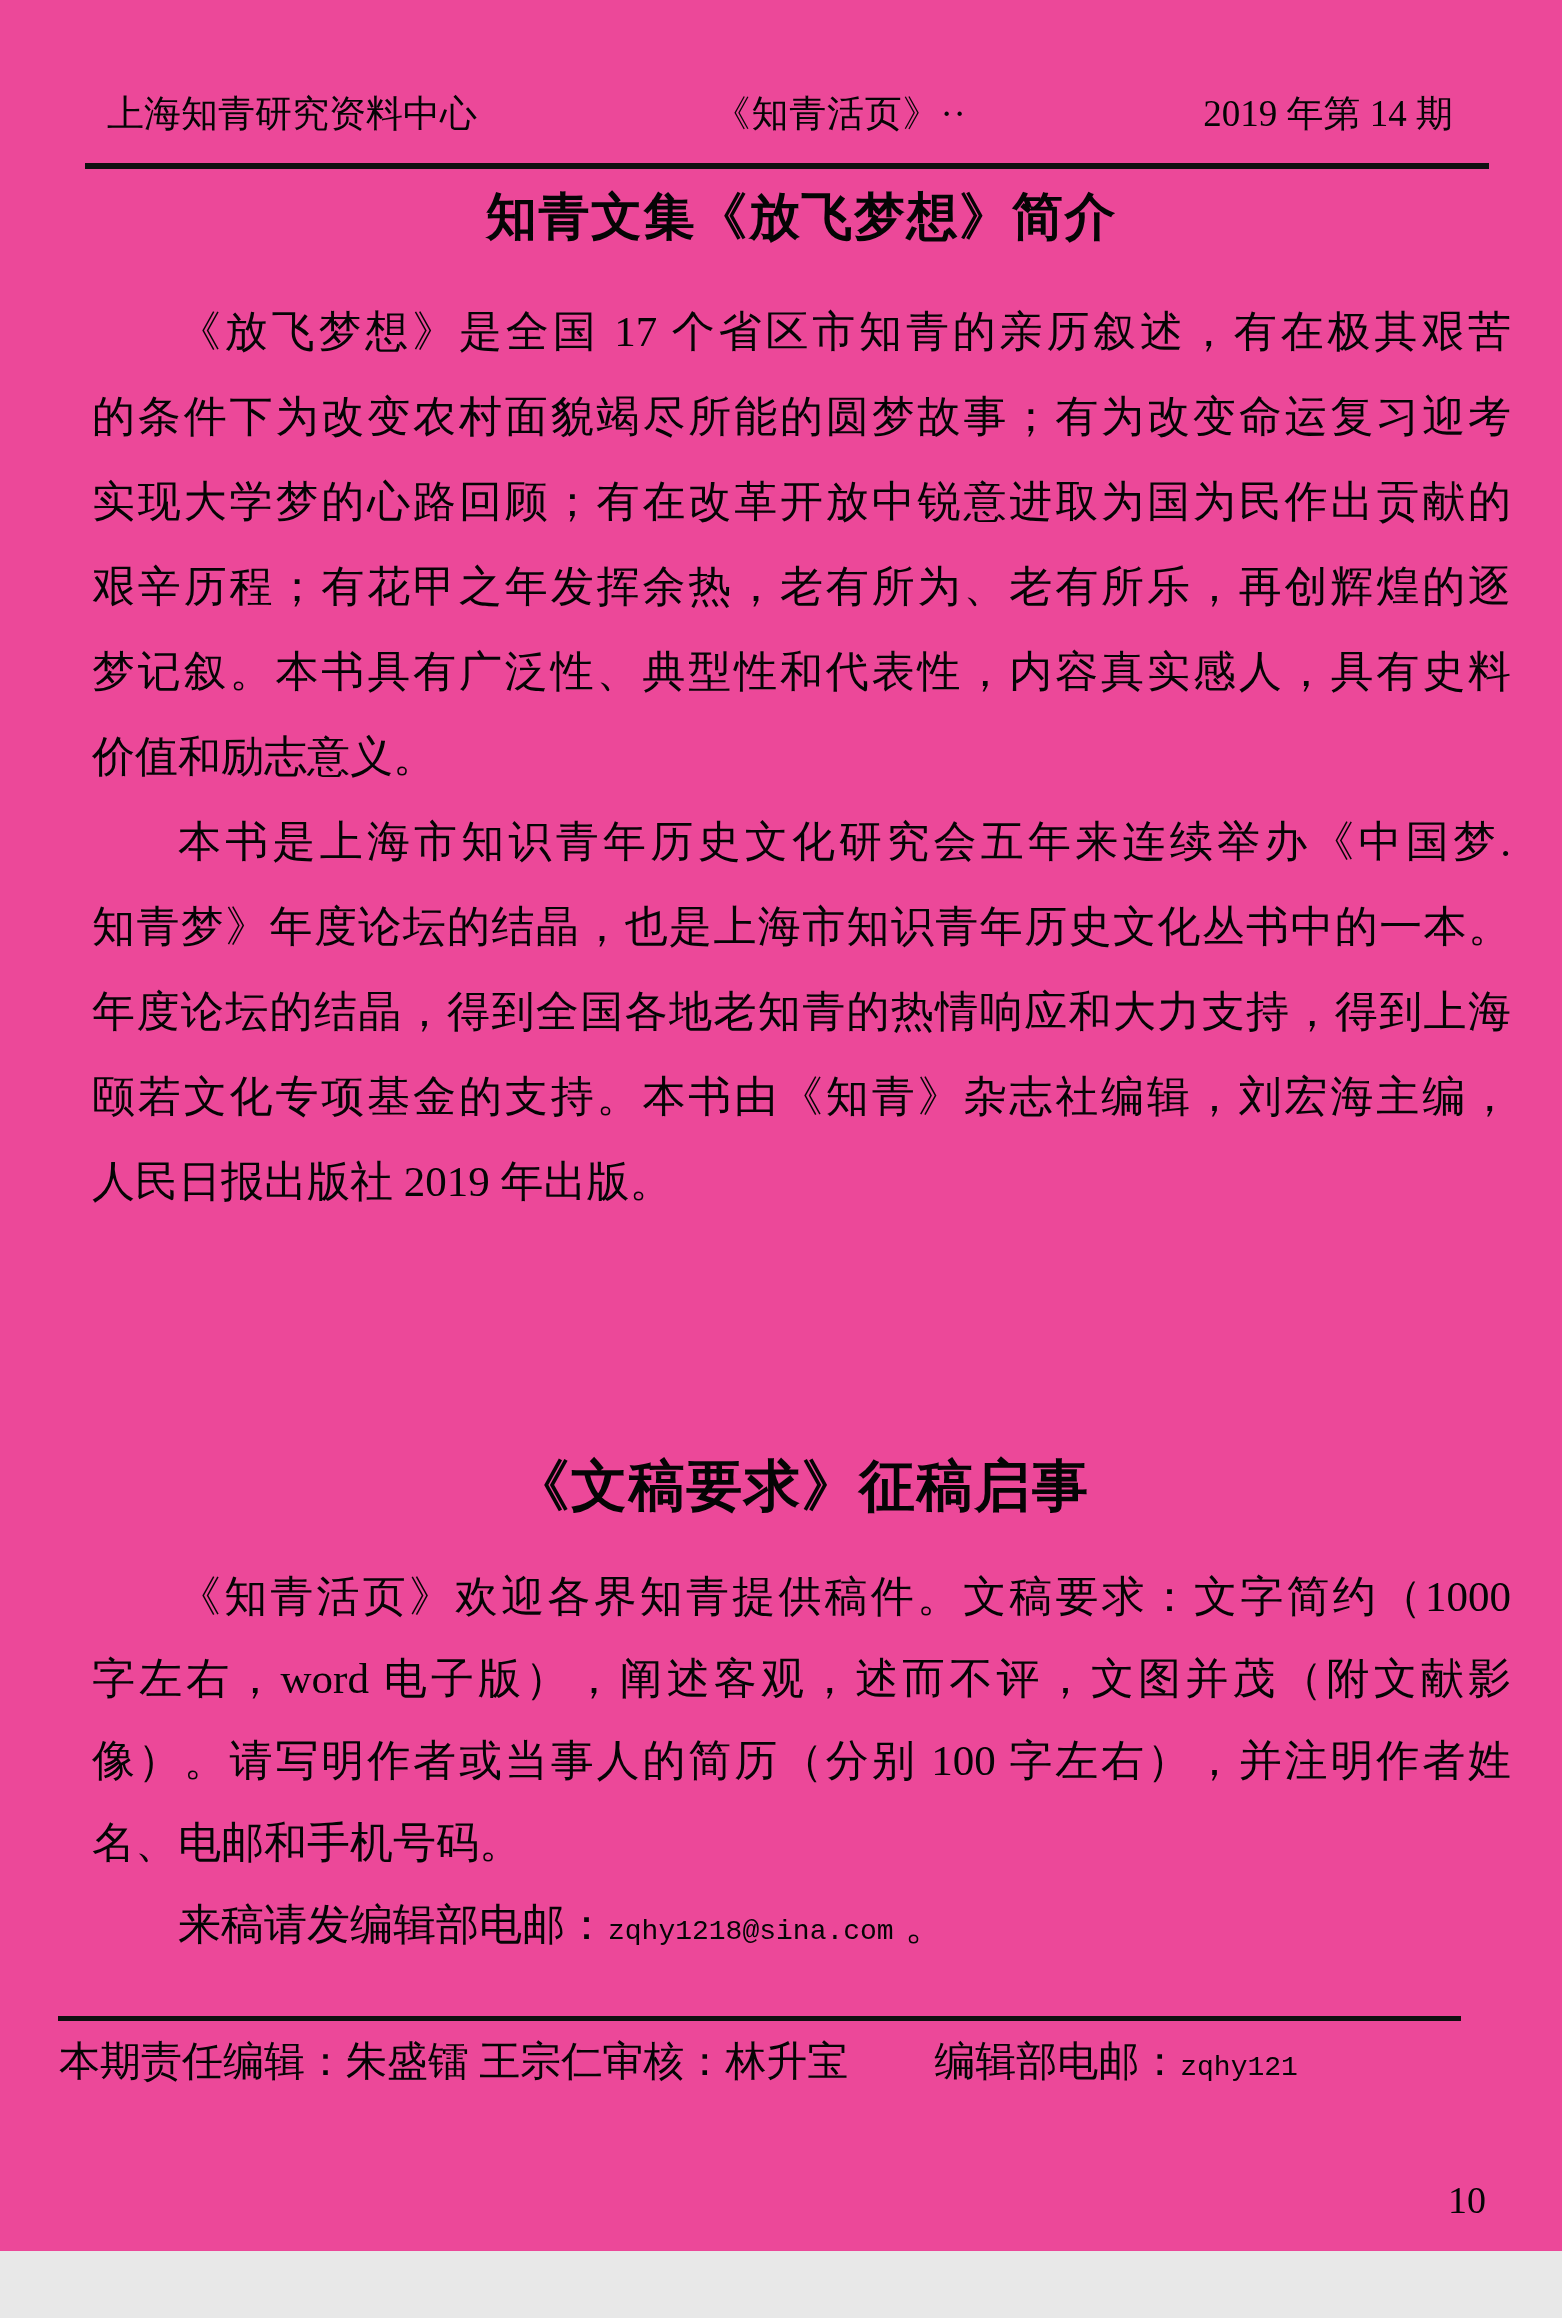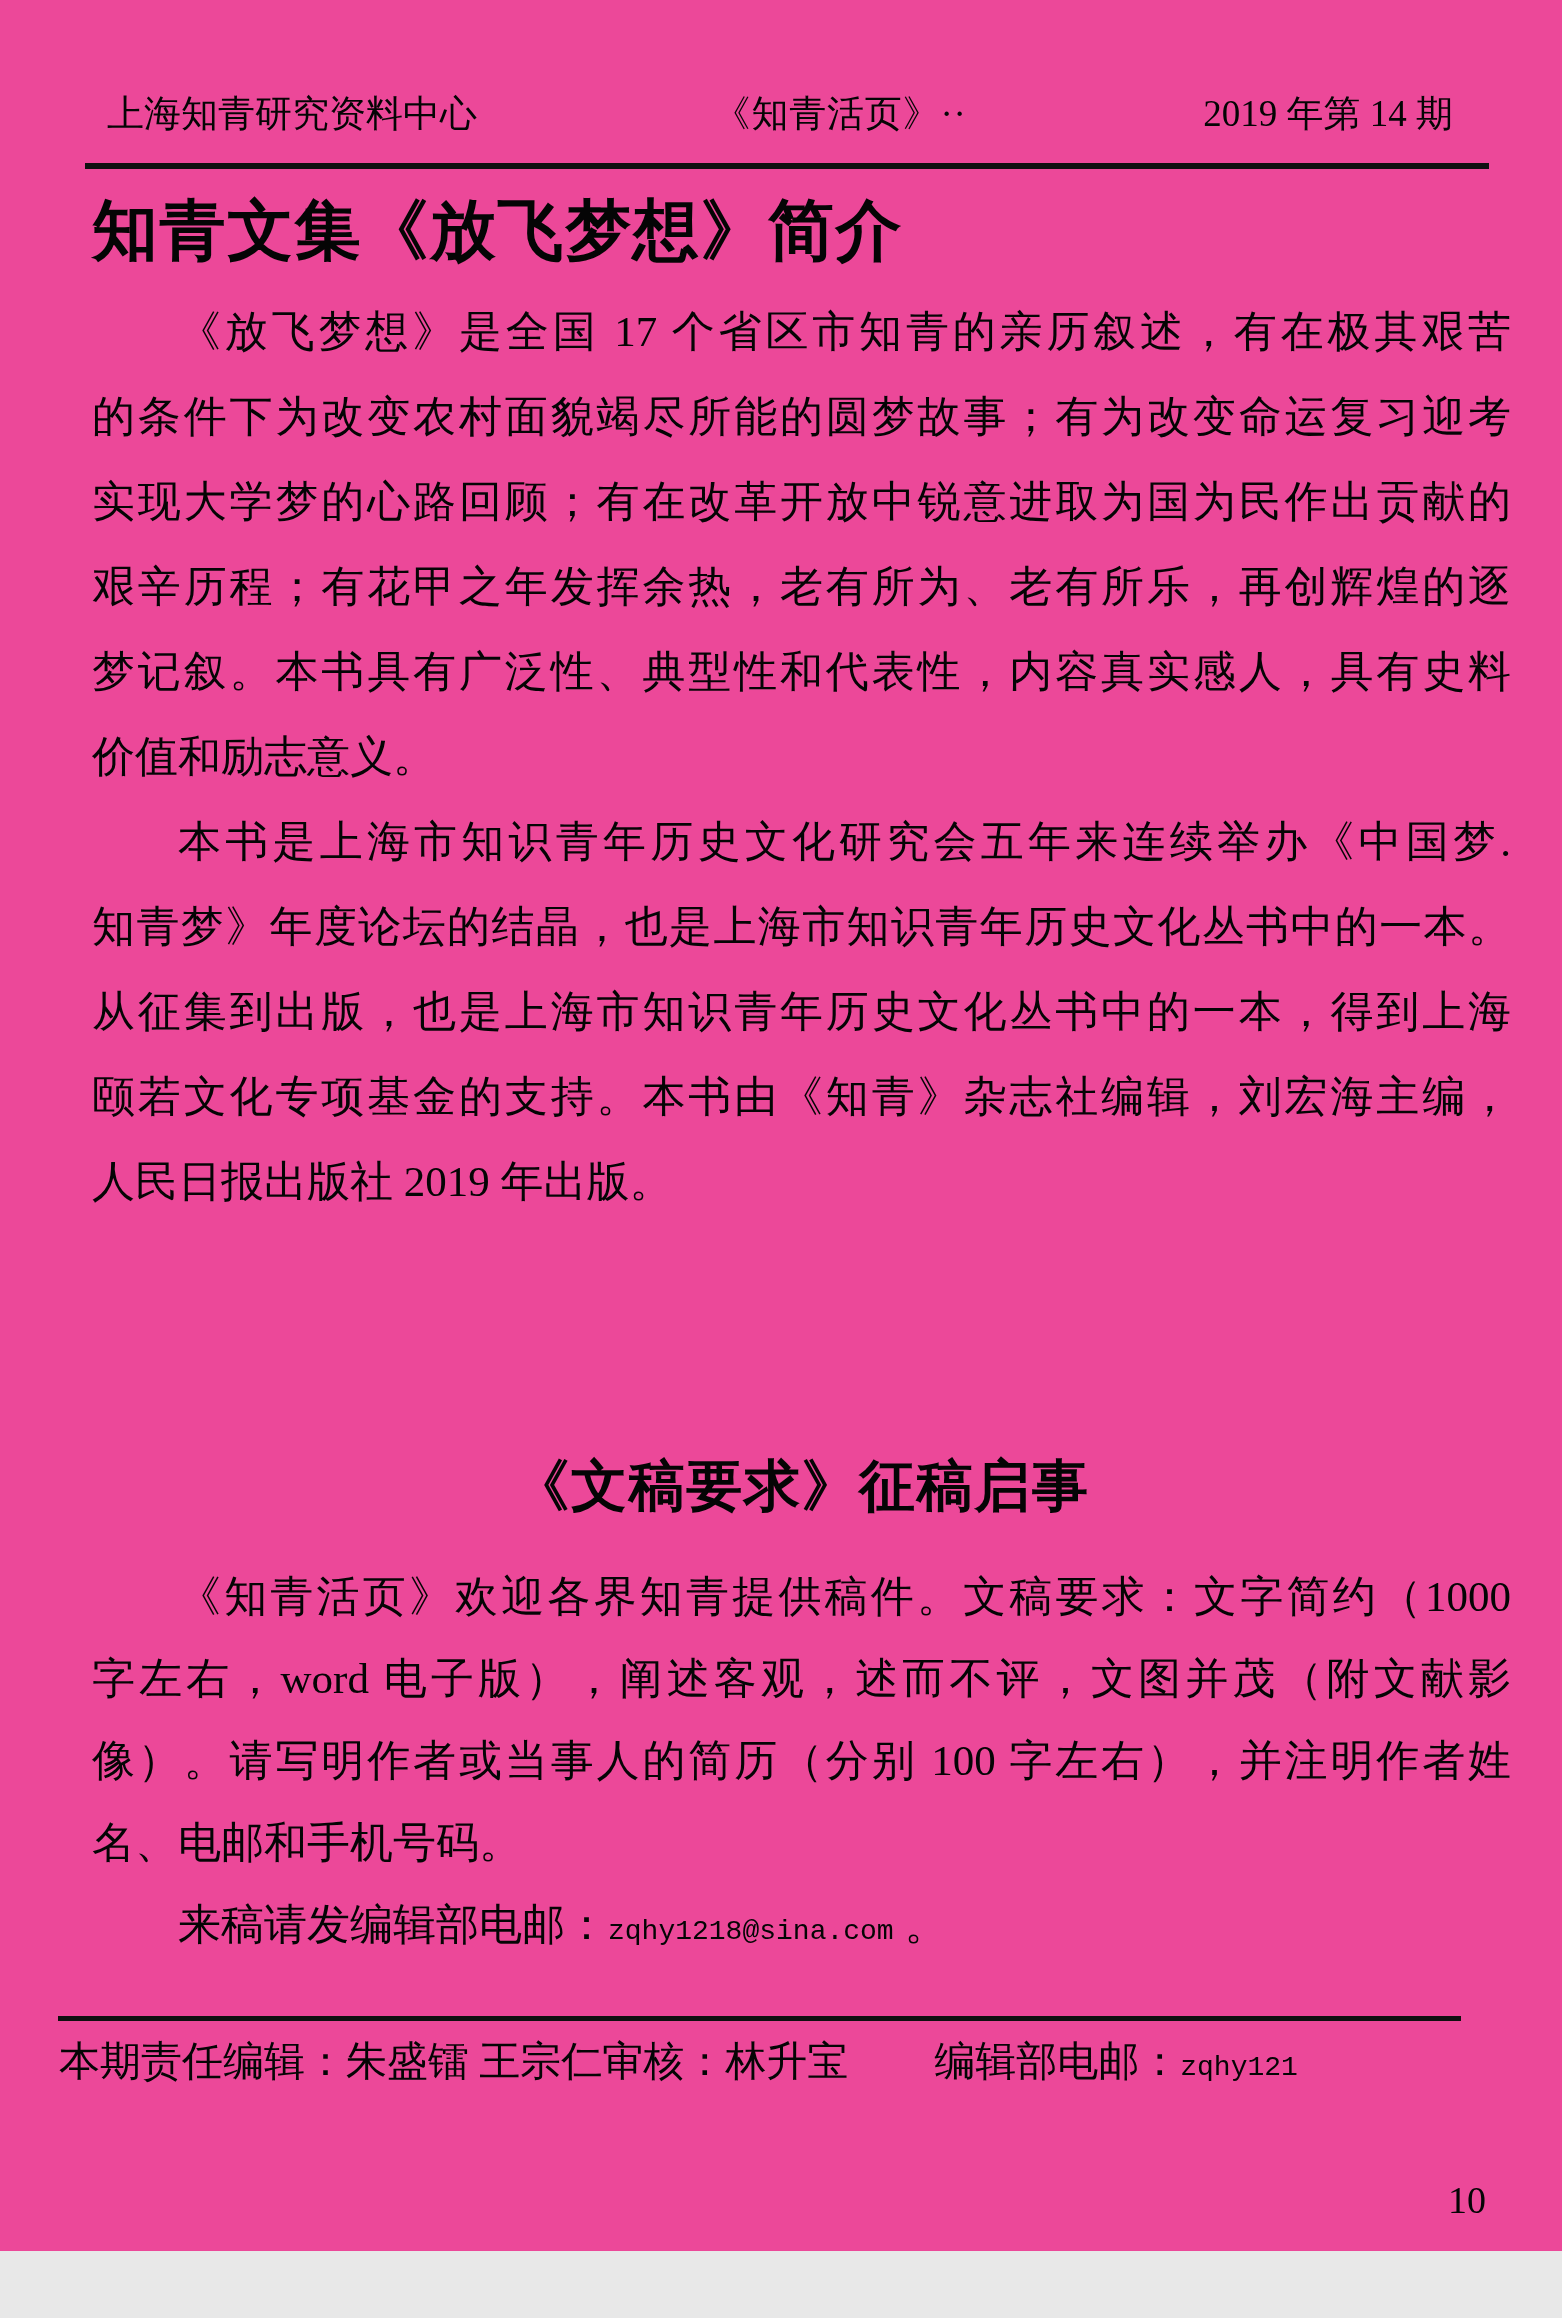--- a/index.html
+++ b/index.html
@@ -22,22 +22,22 @@
   }
   .header .h-center { letter-spacing:0.8px; }
 
   .rule-top {
     position:absolute; top:163px; left:85px; width:1404px; height:5.8px;
     background:#101010;
   }
 
   
   .title-1 {
-    position:absolute; top:198px; left:92px; width:1419px;
-    text-align:left; font-size:66px; font-weight:bold; line-height:66px;
+    position:absolute; top:184px; left:92px; width:1419px;
+    text-align:center; font-size:51px; font-weight:bold; line-height:66px;
     letter-spacing:1.6px;
   }
   .title-2 {
     position:absolute; top:1449px; left:92px; width:1419px;
     text-align:center; font-size:56px; font-weight:bold; line-height:74px;
     font-family:"Liberation Sans","DejaVu Sans",sans-serif;
     letter-spacing:1.6px;
   }
 
   
@@ -94,21 +94,21 @@
 
   <div class="article article-1">
     <div class="line indent">《放飞梦想》是全国 17 个省区市知青的亲历叙述，有在极其艰苦</div>
     <div class="line">的条件下为改变农村面貌竭尽所能的圆梦故事；有为改变命运复习迎考</div>
     <div class="line">实现大学梦的心路回顾；有在改革开放中锐意进取为国为民作出贡献的</div>
     <div class="line">艰辛历程；有花甲之年发挥余热，老有所为、老有所乐，再创辉煌的逐</div>
     <div class="line">梦记叙。本书具有广泛性、典型性和代表性，内容真实感人，具有史料</div>
     <div class="line last">价值和励志意义。</div>
     <div class="line indent">本书是上海市知识青年历史文化研究会五年来连续举办《中国梦.</div>
     <div class="line">知青梦》年度论坛的结晶，也是上海市知识青年历史文化丛书中的一本。</div>
-    <div class="line">从征集到出版，也是上海市知识青年历史文化丛书中的一本，得到上海</div>
+    <div class="line">年度论坛的结晶，得到全国各地老知青的热情响应和大力支持，得到上海</div>
     <div class="line">颐若文化专项基金的支持。本书由《知青》杂志社编辑，刘宏海主编，</div>
     <div class="line last">人民日报出版社 2019 年出版。</div>
   </div>
 
   <div class="title-2">《文稿要求》征稿启事</div>
 
   <div class="article article-2">
     <div class="line indent">《知青活页》欢迎各界知青提供稿件。文稿要求：文字简约（1000</div>
     <div class="line">字左右，word 电子版），阐述客观，述而不评，文图并茂（附文献影</div>
     <div class="line">像）。请写明作者或当事人的简历（分别 100 字左右），并注明作者姓</div>

